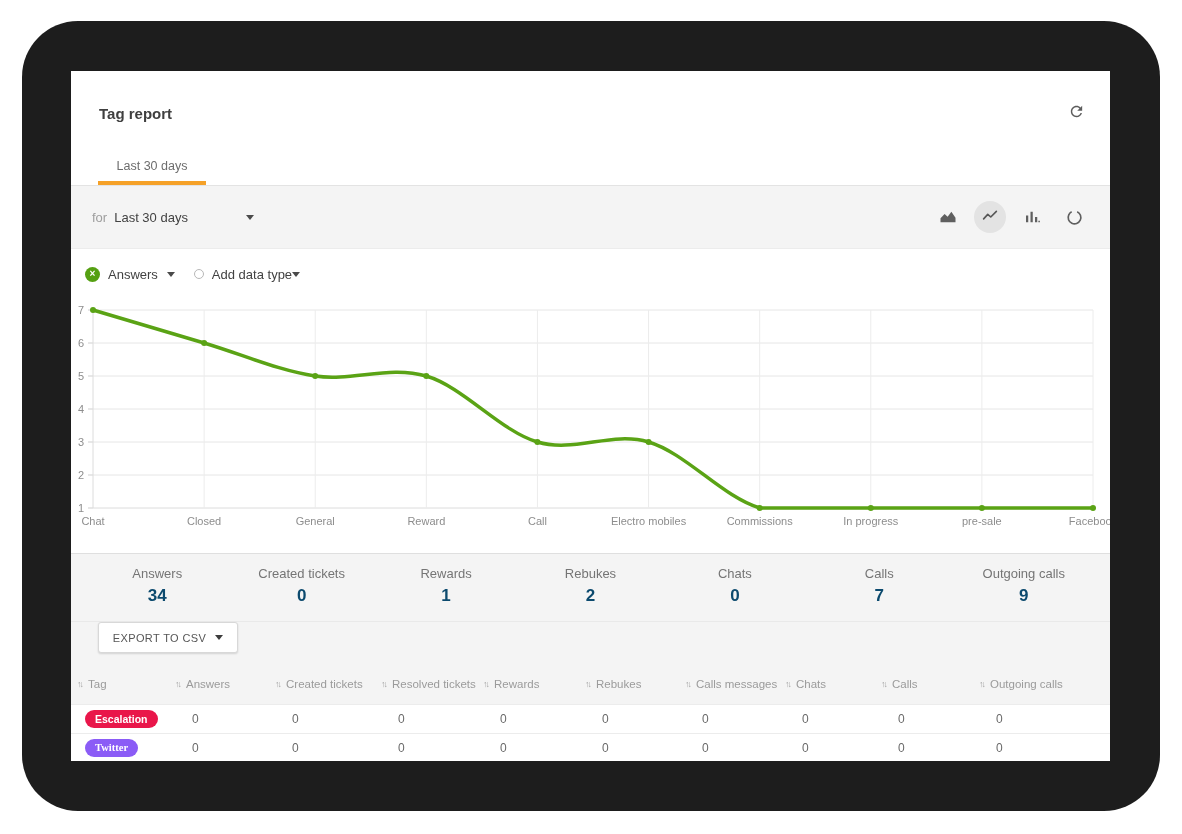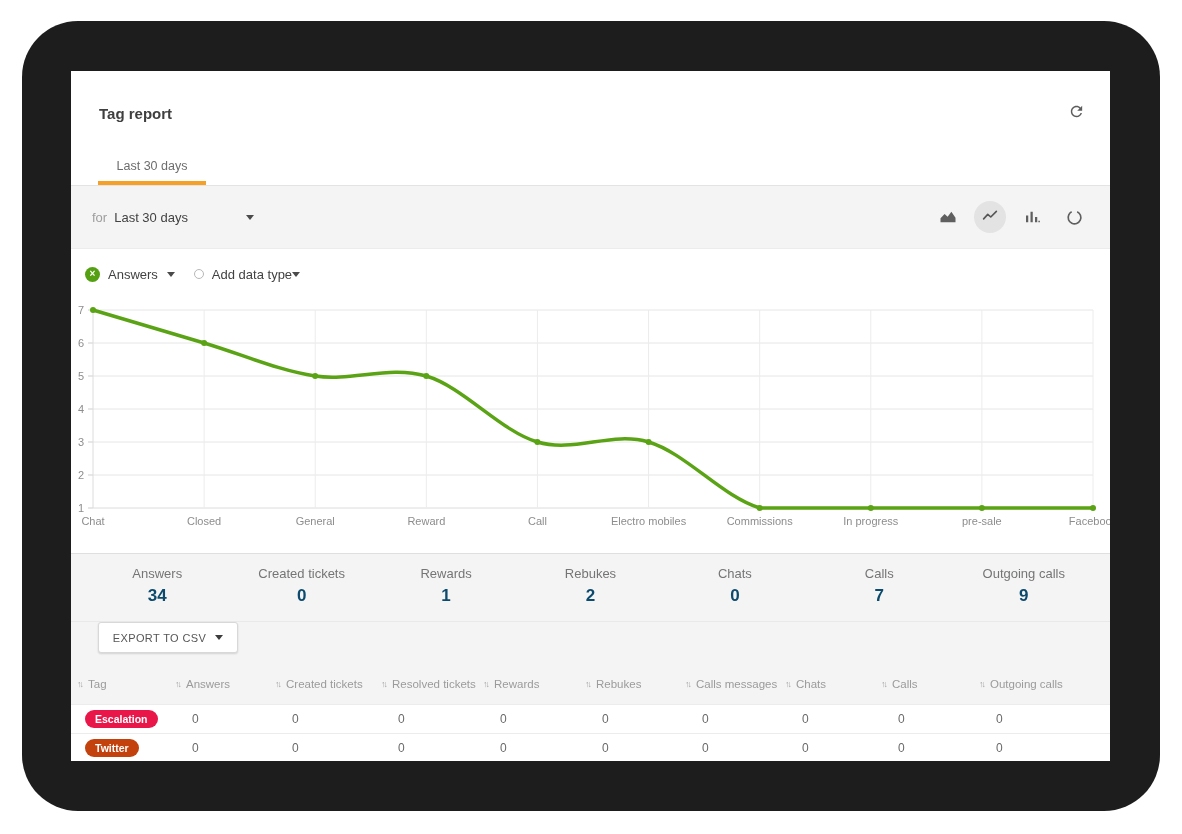--- a/index.html
+++ b/index.html
@@ -297,21 +297,21 @@
             <div class="td">0</div>
             <div class="td">0</div>
             <div class="td">0</div>
             <div class="td">0</div>
             <div class="td">0</div>
             <div class="td">0</div>
             <div class="td">0</div>
             <div class="td">0</div>
           </div>
           <div class="tgrid tr">
-            <div class="td td-tag"><span class="tag-badge" style="background: #c2410c;">Twitter</span></div>
+            <div class="td td-tag"><span class="tag-badge" style="background: #8b5cf6; font-family: Liberation Serif, serif;">Twitter</span></div>
             <div class="td">0</div>
             <div class="td">0</div>
             <div class="td">0</div>
             <div class="td">0</div>
             <div class="td">0</div>
             <div class="td">0</div>
             <div class="td">0</div>
             <div class="td">0</div>
             <div class="td">0</div>
           </div>

